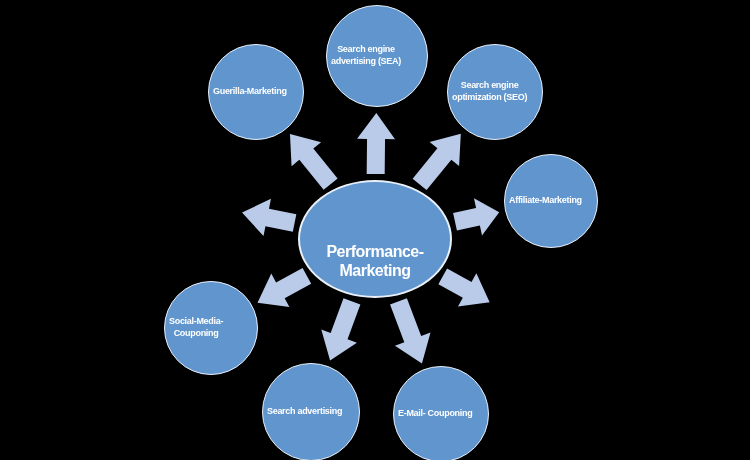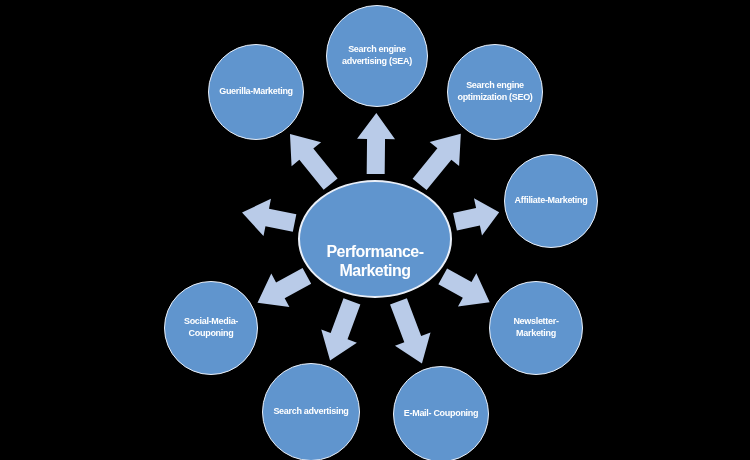--- a/index.html
+++ b/index.html
@@ -23,21 +23,21 @@
     height: 460px;
   }
   .node {
     position: absolute;
     border-radius: 50%;
     background: var(--node-fill, #6095ce);
     border: 1.5px solid var(--node-border, #e9eff8);
     box-sizing: border-box;
     display: flex;
     align-items: center;
-    justify-content: center;
+    justify-content: flex-start;
     text-align: center;
   }
   .node-label {
     color: var(--text, #fff);
     font-weight: bold;
     font-size: 9px;
     line-height: 1.3;
     letter-spacing: -0.3px;
     white-space: pre-line;
     padding: 0 4px;
@@ -90,23 +90,20 @@
       <span class="node-label">Search engine
 advertising (SEA)</span>
     </div>
     <div class="node" style="left: 447px; top: 44px; width: 96px; height: 96px;">
       <span class="node-label">Search engine
 optimization (SEO)</span>
     </div>
     <div class="node" style="left: 504px; top: 154px; width: 94px; height: 94px;">
       <span class="node-label">Affiliate-Marketing</span>
     </div>
-    <div class="node" style="left: 489px; top: 281px; width: 94px; height: 94px;">
-      <span class="node-label">Newsletter-Marketing</span>
-    </div>
     <div class="node" style="left: 393px; top: 366px; width: 96px; height: 96px;">
       <span class="node-label">E-Mail- Couponing</span>
     </div>
     <div class="node" style="left: 262px; top: 363px; width: 98px; height: 98px;">
       <span class="node-label">Search advertising</span>
     </div>
     <div class="node" style="left: 164px; top: 281px; width: 94px; height: 94px;">
       <span class="node-label">Social-Media-
 Couponing</span>
     </div>

